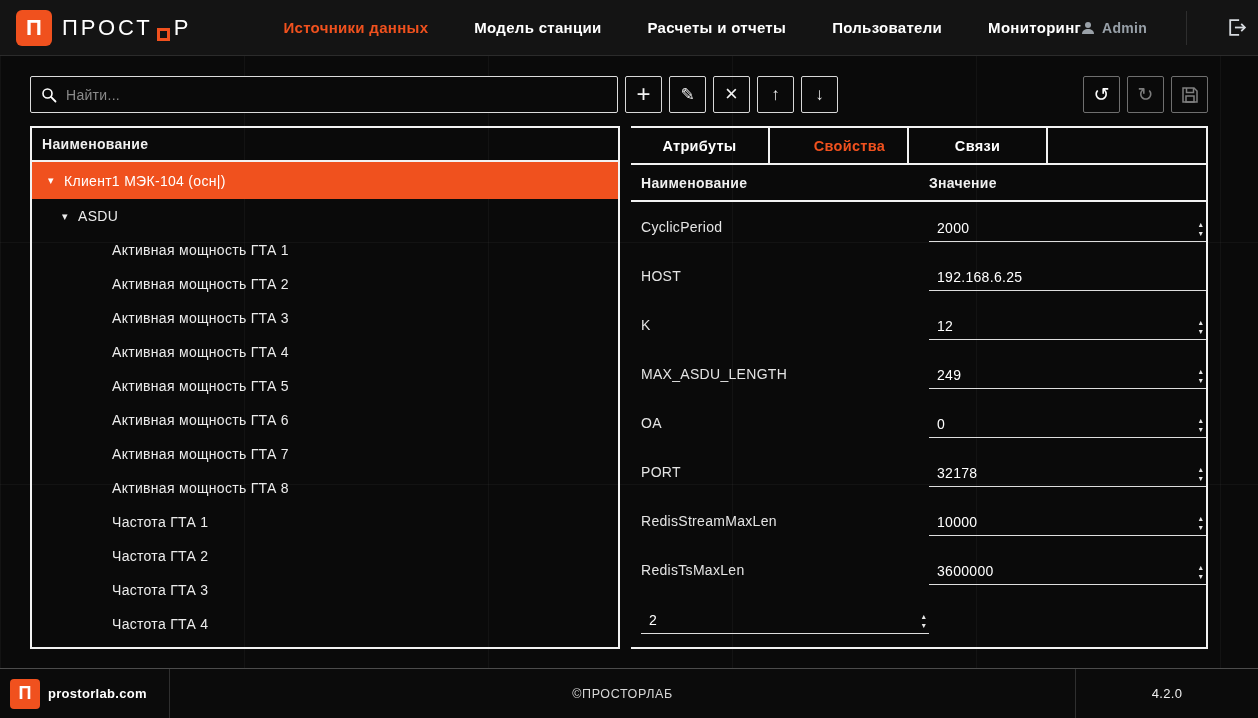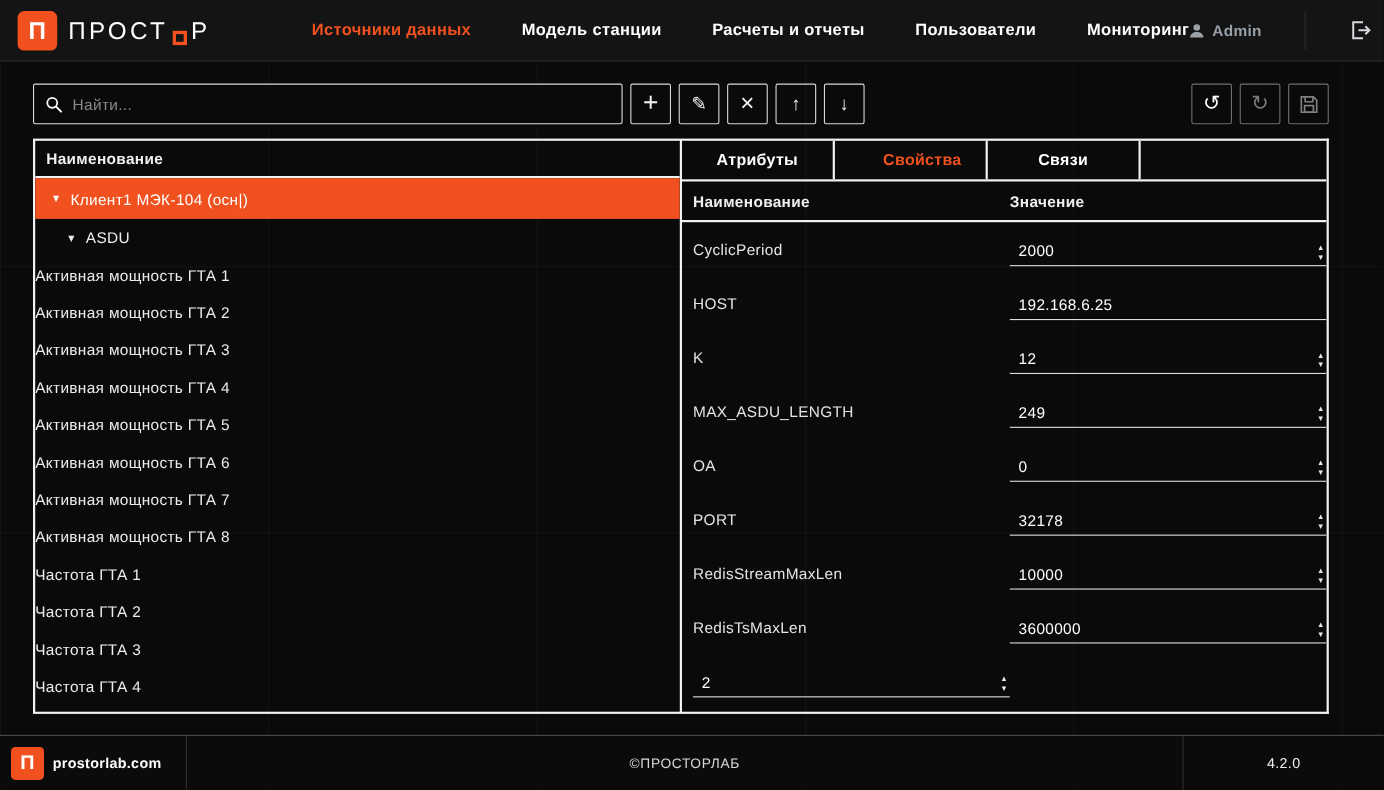--- a/index.html
+++ b/index.html
@@ -38,21 +38,21 @@
   .nav-item { font-size:15px; font-weight:bold; color:#fff; cursor:pointer; white-space:nowrap; }
   .nav-item.active { color:#f0511e; }
   .user-area { margin-left:auto; display:flex; align-items:center;gap:21px; }
   .user { display:flex; align-items:center; gap:7px; color:#98a0a8; font-size:14px; font-weight:bold; cursor:pointer; }
   .topbar-vdiv { width:1px; height:34px; background:#2e2e2e; margin:0 18px; }
   .logout-btn { background:none; border:none; cursor:pointer; display:flex; align-items:center; }
 
   
   .toolbar { margin:20px 50px 13px 30px; display:flex; gap:7px; height:37px; align-items:center; }
   .search-box {
-    width:536px; height:37px; border:1px solid #dcdcdc; border-radius:2px;
+    width:588px; height:37px; border:1px solid #dcdcdc; border-radius:2px;
     background:#0a0a0a; display:flex; align-items:center; padding:0 10px; gap:9px;
   }
   .search-box input {
     flex:1; background:transparent; border:none; outline:none;
     color:#eee; font-size:14px; font-family:inherit; letter-spacing:.3px;
   }
   .search-box input::placeholder { color:#8a8a8a; }
   .tbtn {
     width:37px; height:37px; border:1px solid #d8d8d8; border-radius:2px;
     background:transparent; color:#f2f2f2; cursor:pointer;
@@ -73,23 +73,23 @@
   .main { margin:0 50px 0 30px; display:flex; height:523px; }
   .tree-panel { width:590px; border:2px solid #f2f2f2; overflow:hidden; }
   .tree-header {
     height:34px; line-height:33px; padding:0 10px; font-weight:bold; font-size:14px;
     border-bottom:2px solid #f2f2f2;
   }
   .tree-row { height:34px; display:flex; align-items:center; font-size:14px; color:#ececec; cursor:pointer; }
   .tree-row .caret { width:26px; text-align:center; font-size:11px; flex:none; }
   .tree-row.selected { background:#f0511e; height:37px; color:#fff; padding-left:6px; }
   .tree-row.group { padding-left:20px; }
-  .tree-row.leaf { }
-
-  .props-panel { flex:1; border:2px solid #f2f2f2; border-left:none; display:flex; flex-direction:column; overflow:hidden; }
+  .tree-row.leaf { padding-left:80px; }
+
+  .props-panel { flex:1; border:2px solid #f2f2f2; border-left:none; display:flex; flex-direction:column; overflow:hidden;margin-left:11px; }
   .tabs { height:37px; display:flex; border-bottom:2px solid #f2f2f2; flex:none; }
   .tab {
     width:139px; display:flex; align-items:center; justify-content:center;
     font-weight:bold; font-size:14.5px; color:#fff; border-right:2px solid #f2f2f2; cursor:pointer;
   }
   .tab.active { color:#f0511e;padding-left:22px; }
   .tab-filler { flex:1; }
   .props-header {
     display:grid; grid-template-columns:288px 1fr; align-items:center;
     height:37px; padding-left:10px; font-weight:bold; font-size:14px;

